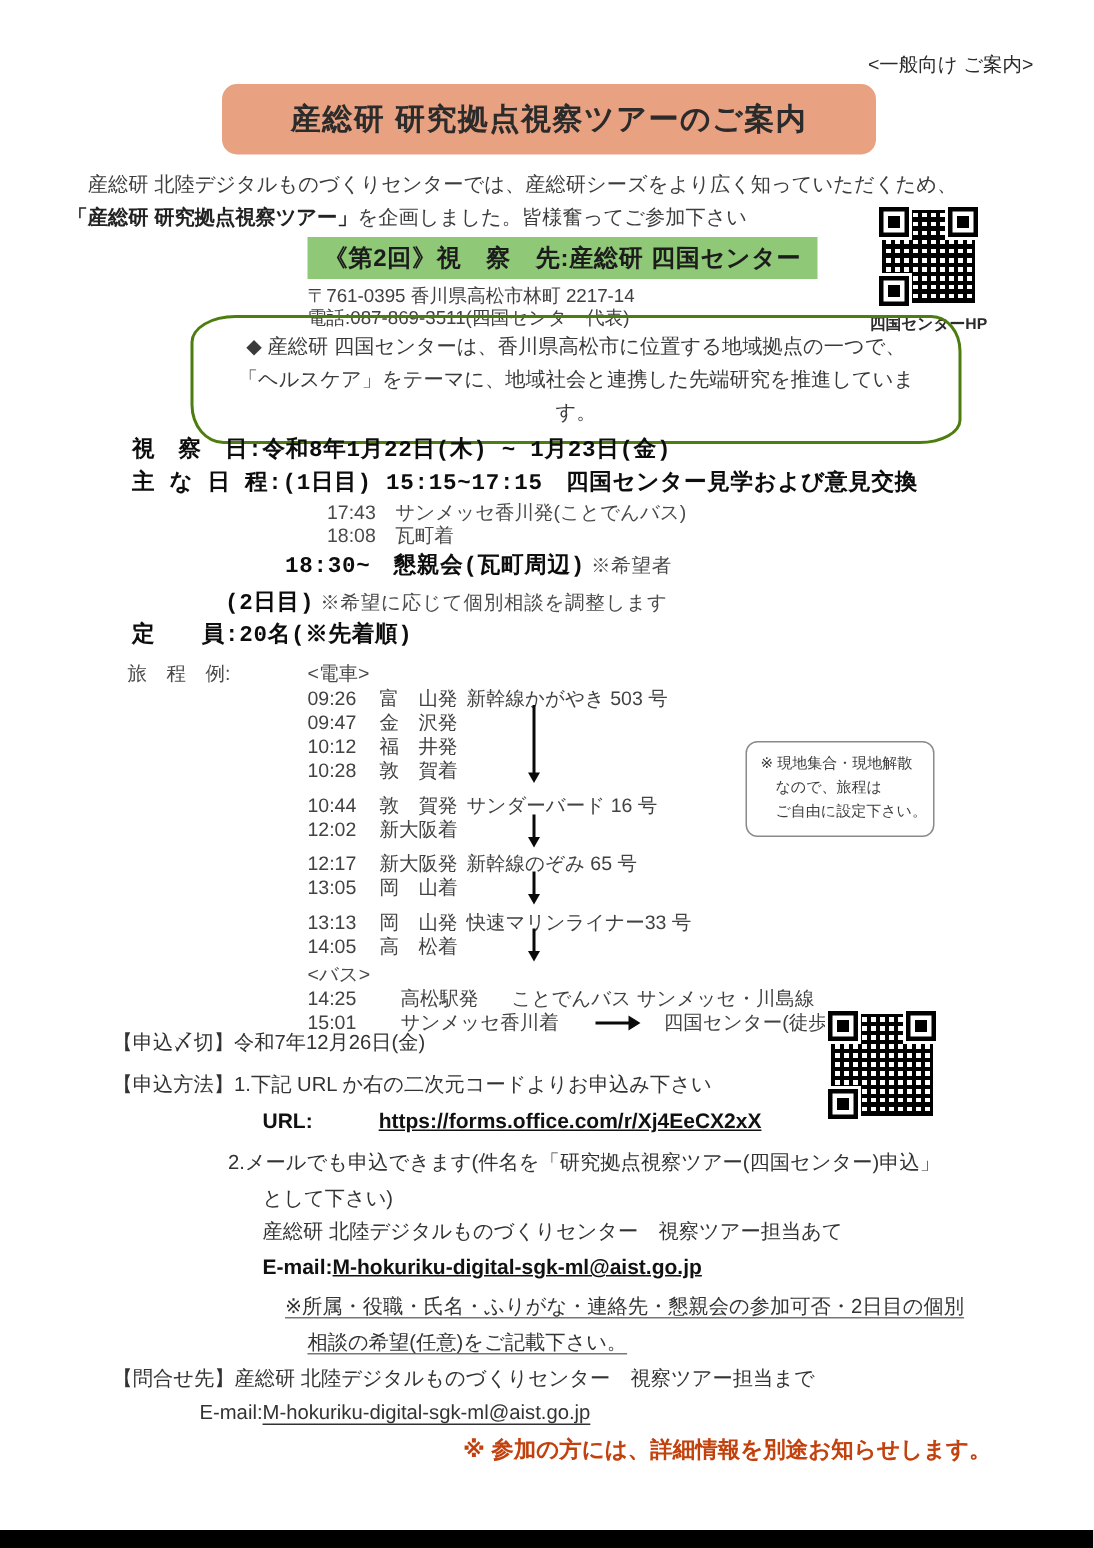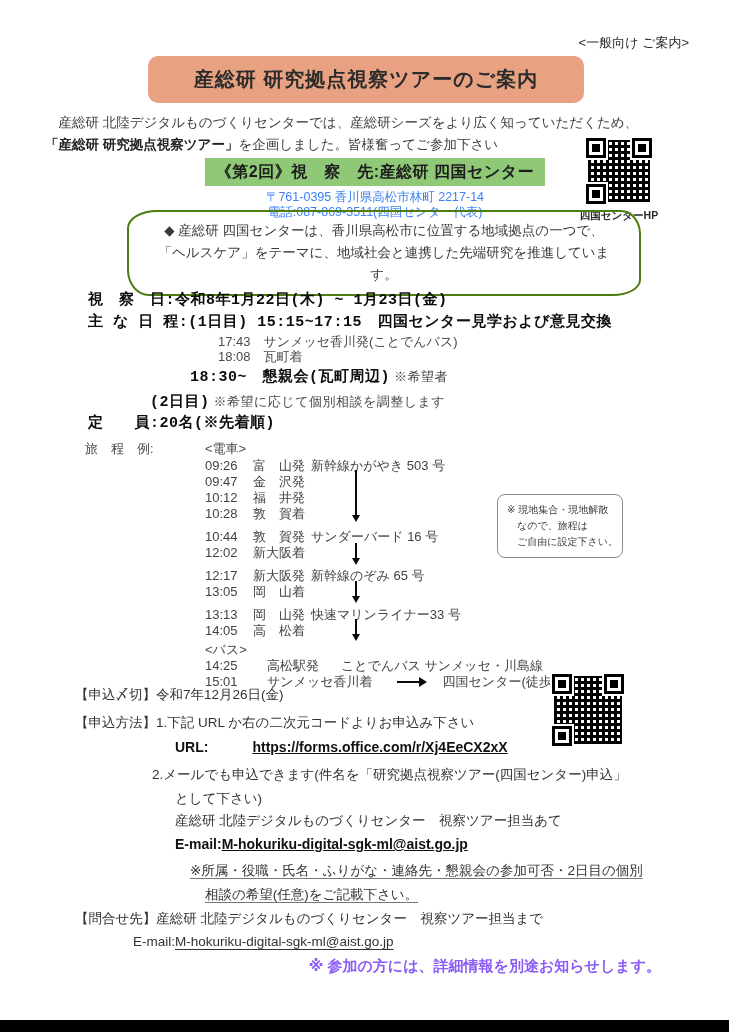--- a/index.html
+++ b/index.html
@@ -16,21 +16,21 @@
     font-size:20px;font-weight:bold;color:#2b2b2b;letter-spacing:1px;
   }
   .intro{left:45px;top:112px;width:640px;font-size:13.5px;color:#3d3d3d;line-height:22px;}
   .intro .b{font-weight:bold;color:#222;}
   
   .dest-banner{
     left:205px;top:158px;width:340px;height:28px;background:#8FC877;
     display:flex;align-items:center;justify-content:center;
     font-size:16px;font-weight:bold;color:#1c1c1c;letter-spacing:0.5px;
   }
-  .addr{left:205px;top:190px;width:340px;text-align:center;font-size:12.5px;color:#3b82f6;line-height:15px;}
+  .addr{left:205px;top:190px;width:340px;text-align:left;font-size:12.5px;color:#404040;line-height:15px;}
   
   .qr{background:#fff;}
   .qr .plaid{
     position:absolute;inset:2px;
     background-image:
       repeating-linear-gradient(0deg,#000 0 3px,transparent 3px 6px),
       repeating-linear-gradient(90deg,#000 0 3px,#fff 3px 6px);
   }
   .qr .f{position:absolute;width:14px;height:14px;background:#fff;border:3px solid #000;box-shadow:0 0 0 2px #fff;}
   .qr .f::after{content:"";position:absolute;inset:3px;background:#000;}
@@ -79,21 +79,21 @@
   
   .app{font-size:13.5px;color:#333;white-space:nowrap;}
   .app .lbl{color:#333;}
   .url-line{font-size:14px;font-weight:bold;color:#111;}
   .url-line a{color:#111;text-decoration:underline;margin-left:44px;}
   .email-line{font-size:14px;font-weight:bold;color:#111;}
   .email-line a{color:#111;text-decoration:underline;}
   .uline{text-decoration:underline;text-decoration-color:#777;text-underline-offset:3px;}
   .contact-email{font-size:13.5px;color:#333;}
   .contact-email a{color:#333;text-decoration:underline;text-underline-offset:3px;}
-  .footer-note{left:0;right:68px;top:957px;text-align:right;font-size:15px;font-weight:bold;color:#8b5cf6;}
+  .footer-note{left:0;right:68px;top:957px;text-align:right;font-size:15px;font-weight:bold;color:#c2410c;}
   .bottom-bar{left:0;bottom:0;width:729px;height:12px;background:#000;}
 </style>
 </head>
 <body>
 
 <div class="page">
 
   <div class="abs audience">&lt;一般向け ご案内&gt;</div>
 
   <div class="abs title-banner">

